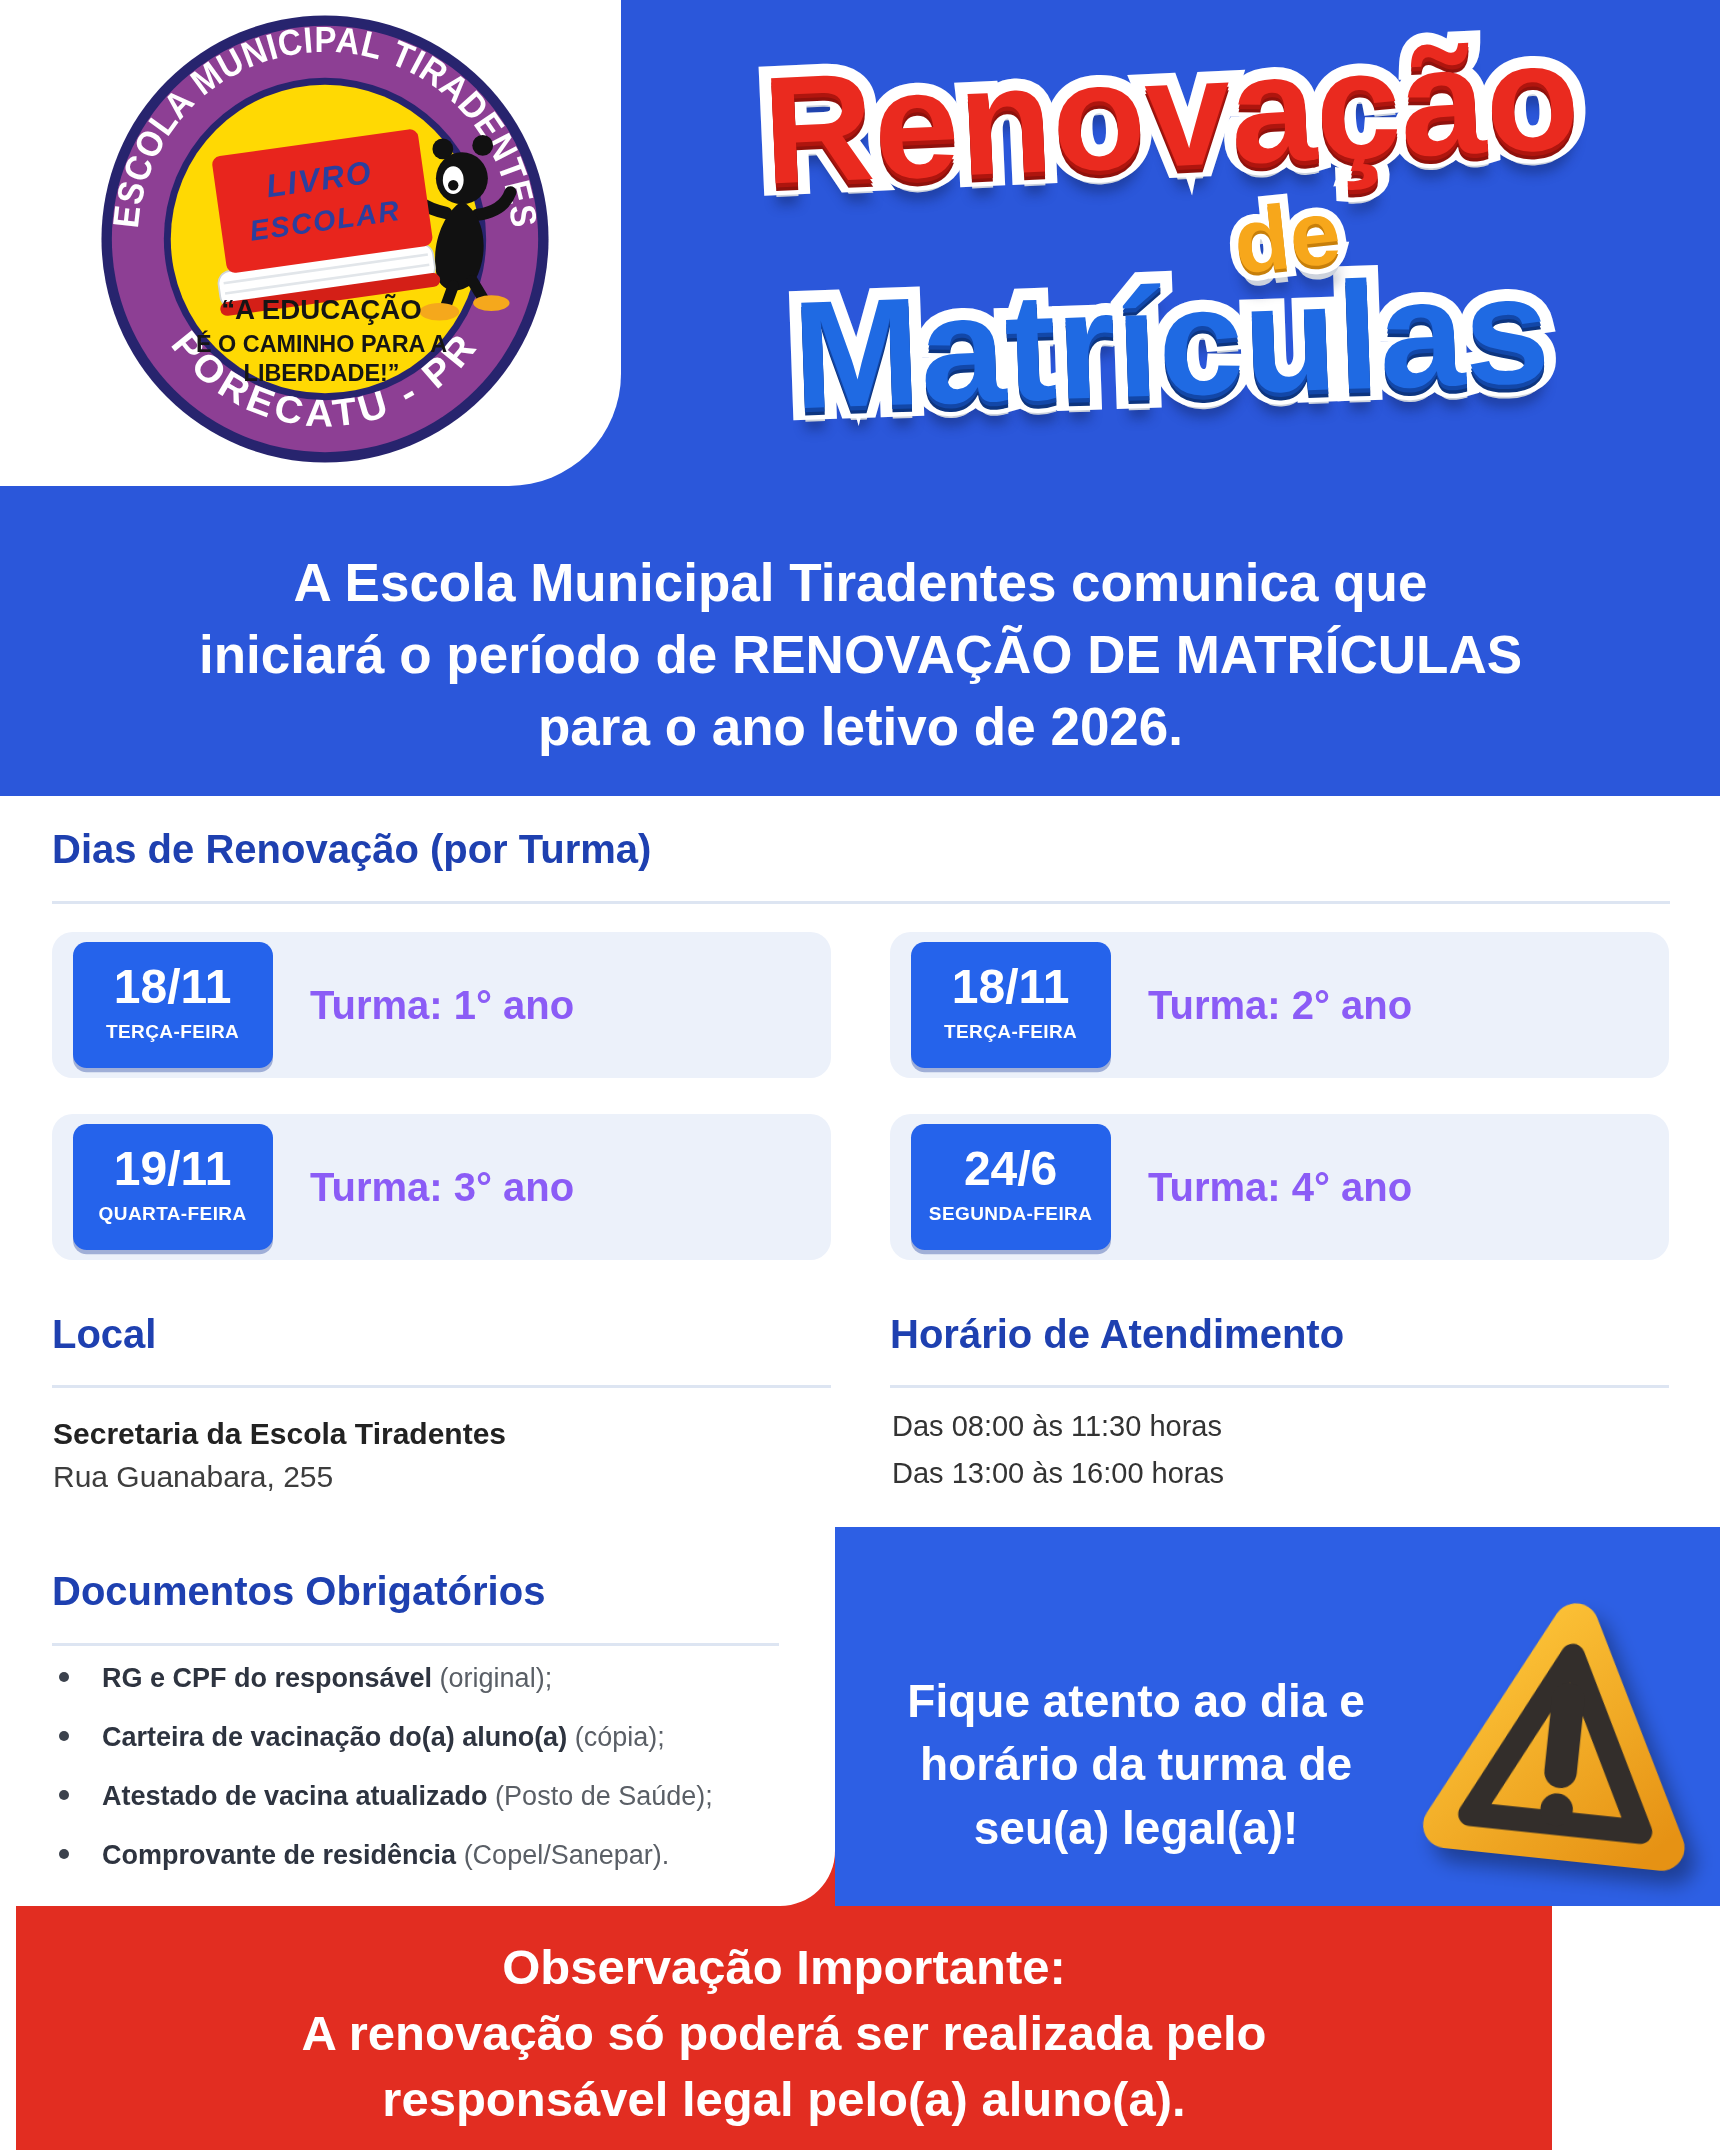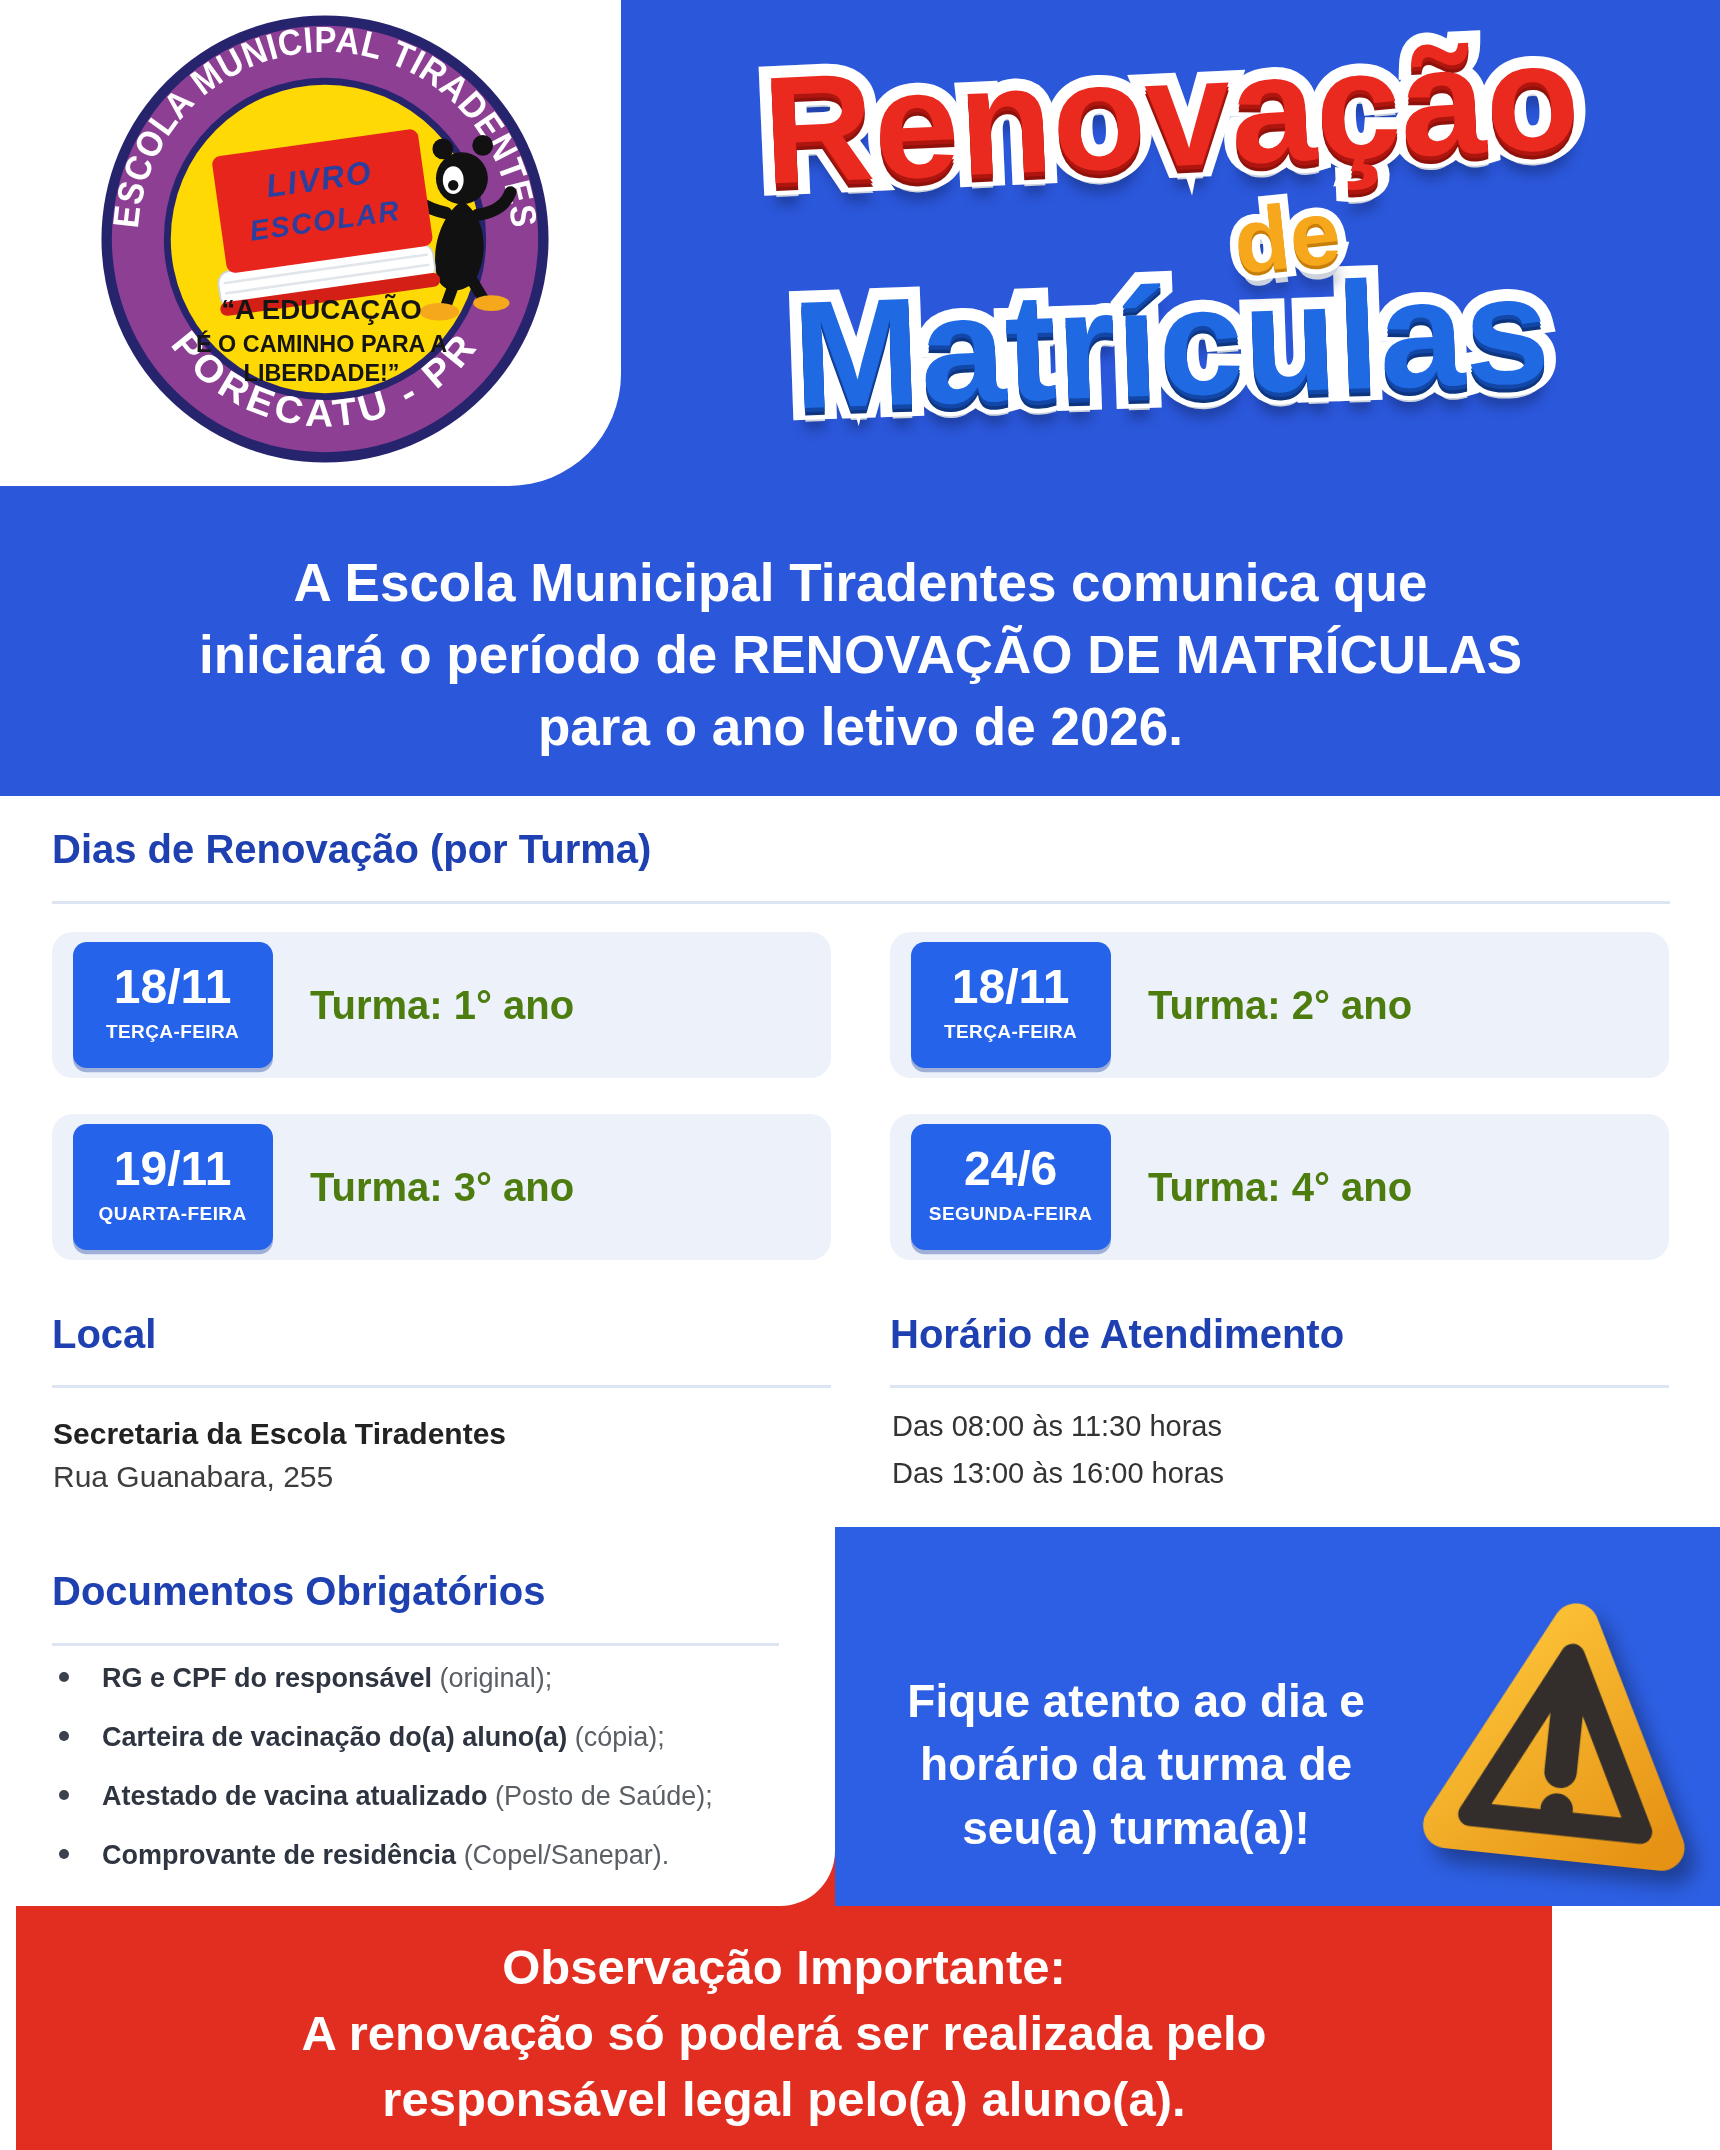--- a/index.html
+++ b/index.html
@@ -40,21 +40,21 @@
   .content{position:absolute;top:796px;left:0;width:1721px;height:1110px;background:#fff;}
   .sec-h{position:absolute;font-size:40px;font-weight:bold;color:#1e40b0;}
   .divider{position:absolute;height:2.6px;background:#dde5f2;}
 
   .card{position:absolute;width:779px;height:146px;background:#ecf1fa;border-radius:20.6px;}
   .badge{position:absolute;left:20.6px;top:10.3px;width:200px;height:126px;background:#2563eb;
          border-radius:13.8px;color:#fff;text-align:center;box-shadow:0 4.3px 0 rgba(21,52,150,.35);}
   .badge .date{font-size:48px;font-weight:bold;margin-top:20.6px;line-height:1;}
   .badge .weekday{font-size:19px;font-weight:bold;margin-top:10.3px;letter-spacing:0.4px;}
   .turma{position:absolute;left:258px;top:0;height:146px;display:flex;align-items:center;
-         font-size:40px;font-weight:bold;color:#4d7c0f;}
+         font-size:40px;font-weight:bold;color:#8b5cf6;}
 
   .local-name{position:absolute;left:53px;top:621px;font-size:30px;font-weight:bold;color:#222;}
   .local-addr{position:absolute;left:53px;top:664px;font-size:30px;color:#3d3d3d;}
   .hor{position:absolute;left:892px;font-size:29px;font-weight:normal;color:#333;}
 
   .docs{position:absolute;left:52px;top:867px;width:749px;}
   .doc-item{position:relative;padding-left:50px;margin-bottom:28px;font-size:27px;color:#5a5f66;}
   .doc-item .b{font-weight:bold;color:#2e3440;}
   .doc-item::before{content:"";position:absolute;left:6.9px;top:8.6px;width:10.3px;height:10.3px;
                     border-radius:50%;background:#3c424d;}
@@ -210,21 +210,21 @@
     <div class="doc-item">
       <span class="b">Comprovante de residência</span><span> (Copel/Sanepar).</span>
     </div>
   </div>
 </div>
 
 <div class="notice">
   <div class="notice-text">
     <div>Fique atento ao dia e</div>
     <div>horário da turma de</div>
-    <div>seu(a) turma(a)!</div>
+    <div>seu(a) legal(a)!</div>
   </div>
   <svg class="warn" viewBox="0 0 200 212">
     <defs>
       <linearGradient id="amber" x1="0" y1="0" x2="1" y2="1">
         <stop offset="0" stop-color="#ffc93c"></stop>
           <stop offset="1" stop-color="#e69214"></stop>
       </linearGradient>
     </defs>
     <path d="M100 22 L180 178 L20 178 Z" fill="url(#amber)" stroke="url(#amber)" stroke-width="34" stroke-linejoin="round"></path>
     <path d="M100 44 L163 168 L37 168 Z" fill="none" stroke="#332e2b" stroke-width="18" stroke-linejoin="round"></path>

